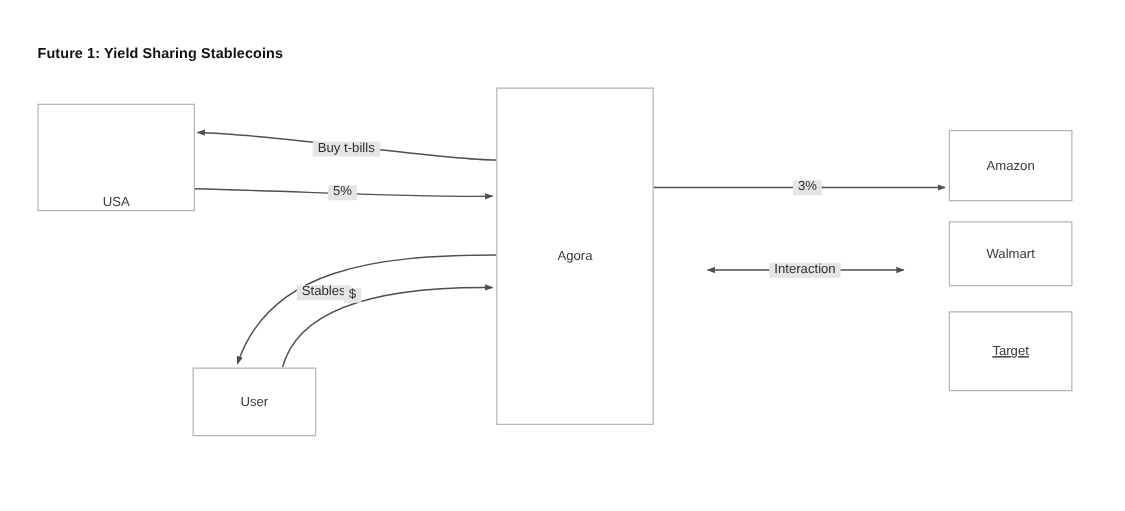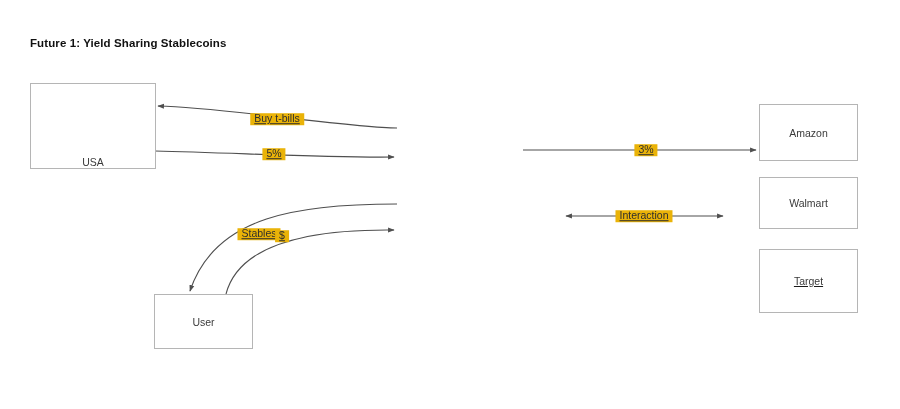--- a/index.html
+++ b/index.html
@@ -60,26 +60,25 @@
   }
   .edge-path {
     fill: none;
     stroke: #4f4f4f;
     stroke-width: 1.1;
   }
   .edge-label {
     position: absolute;
     font-size: 10.5px;
     color: #2e2e2e;
-    background: #eab308;
+    background: #e5e5e5;
     padding: 0 4px;
     white-space: nowrap;
     transform: translate(-50%, -50%);
     line-height: 1.1;
-    text-decoration: underline;
   }
   #label-buy-tbills  { left: 277px; top: 119px; }
   #label-five-pct    { left: 274px; top: 154px; }
   #label-stables     { left: 259px; top: 214px; margin-top: 20px; }
   #label-dollar      { left: 282px; top: 236px; }
   #label-three-pct   { left: 646px; top: 150px; }
   #label-interaction { left: 644px; top: 216px; }
 </style>
 </head>
 <body>
@@ -108,20 +107,23 @@
 
     <path class="edge-path" d="M 523,150 L 756,150" marker-end="url(#arrow-end)"></path>
 
     <path class="edge-path" d="M 566,216 L 723,216" marker-start="url(#arrow-start)" marker-end="url(#arrow-end)"></path>
   </svg>
 
   <div class="node" id="node-usa">
     <span class="node-label">USA</span>
   </div>
 
+  <div class="node" id="node-agora">
+    <span class="node-label">Agora</span>
+  </div>
 
   <div class="node" id="node-amazon">
     <span class="node-label">Amazon</span>
   </div>
 
   <div class="node" id="node-user">
     <span class="node-label">User</span>
   </div>
 
   <div class="node" id="node-walmart">

